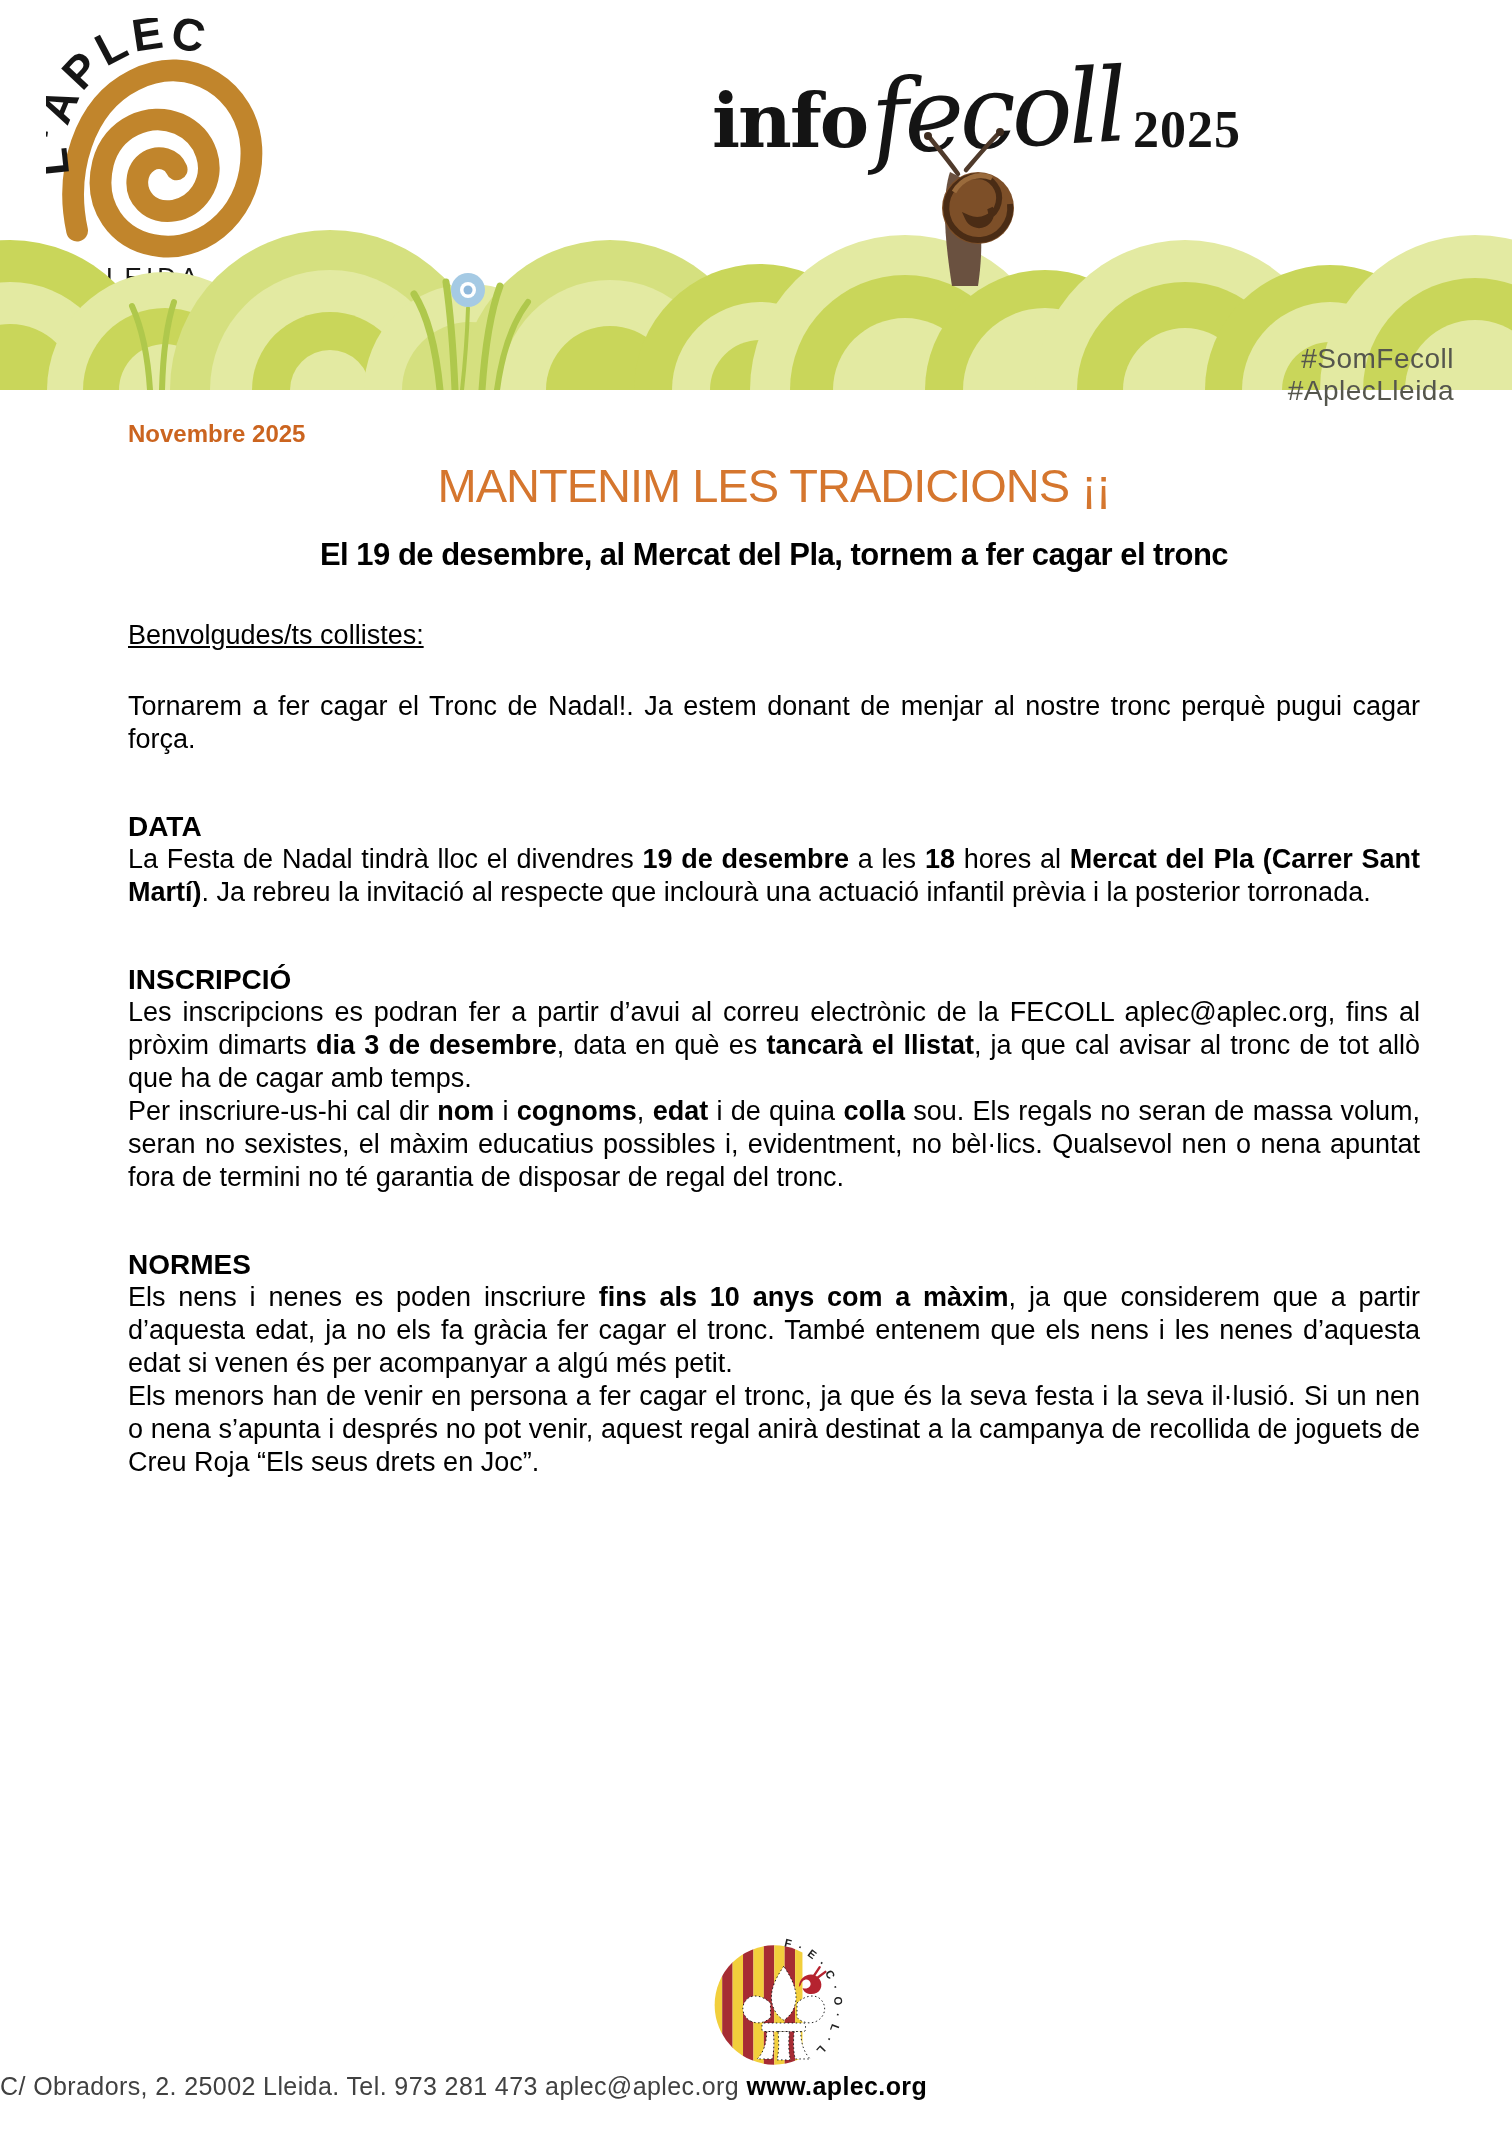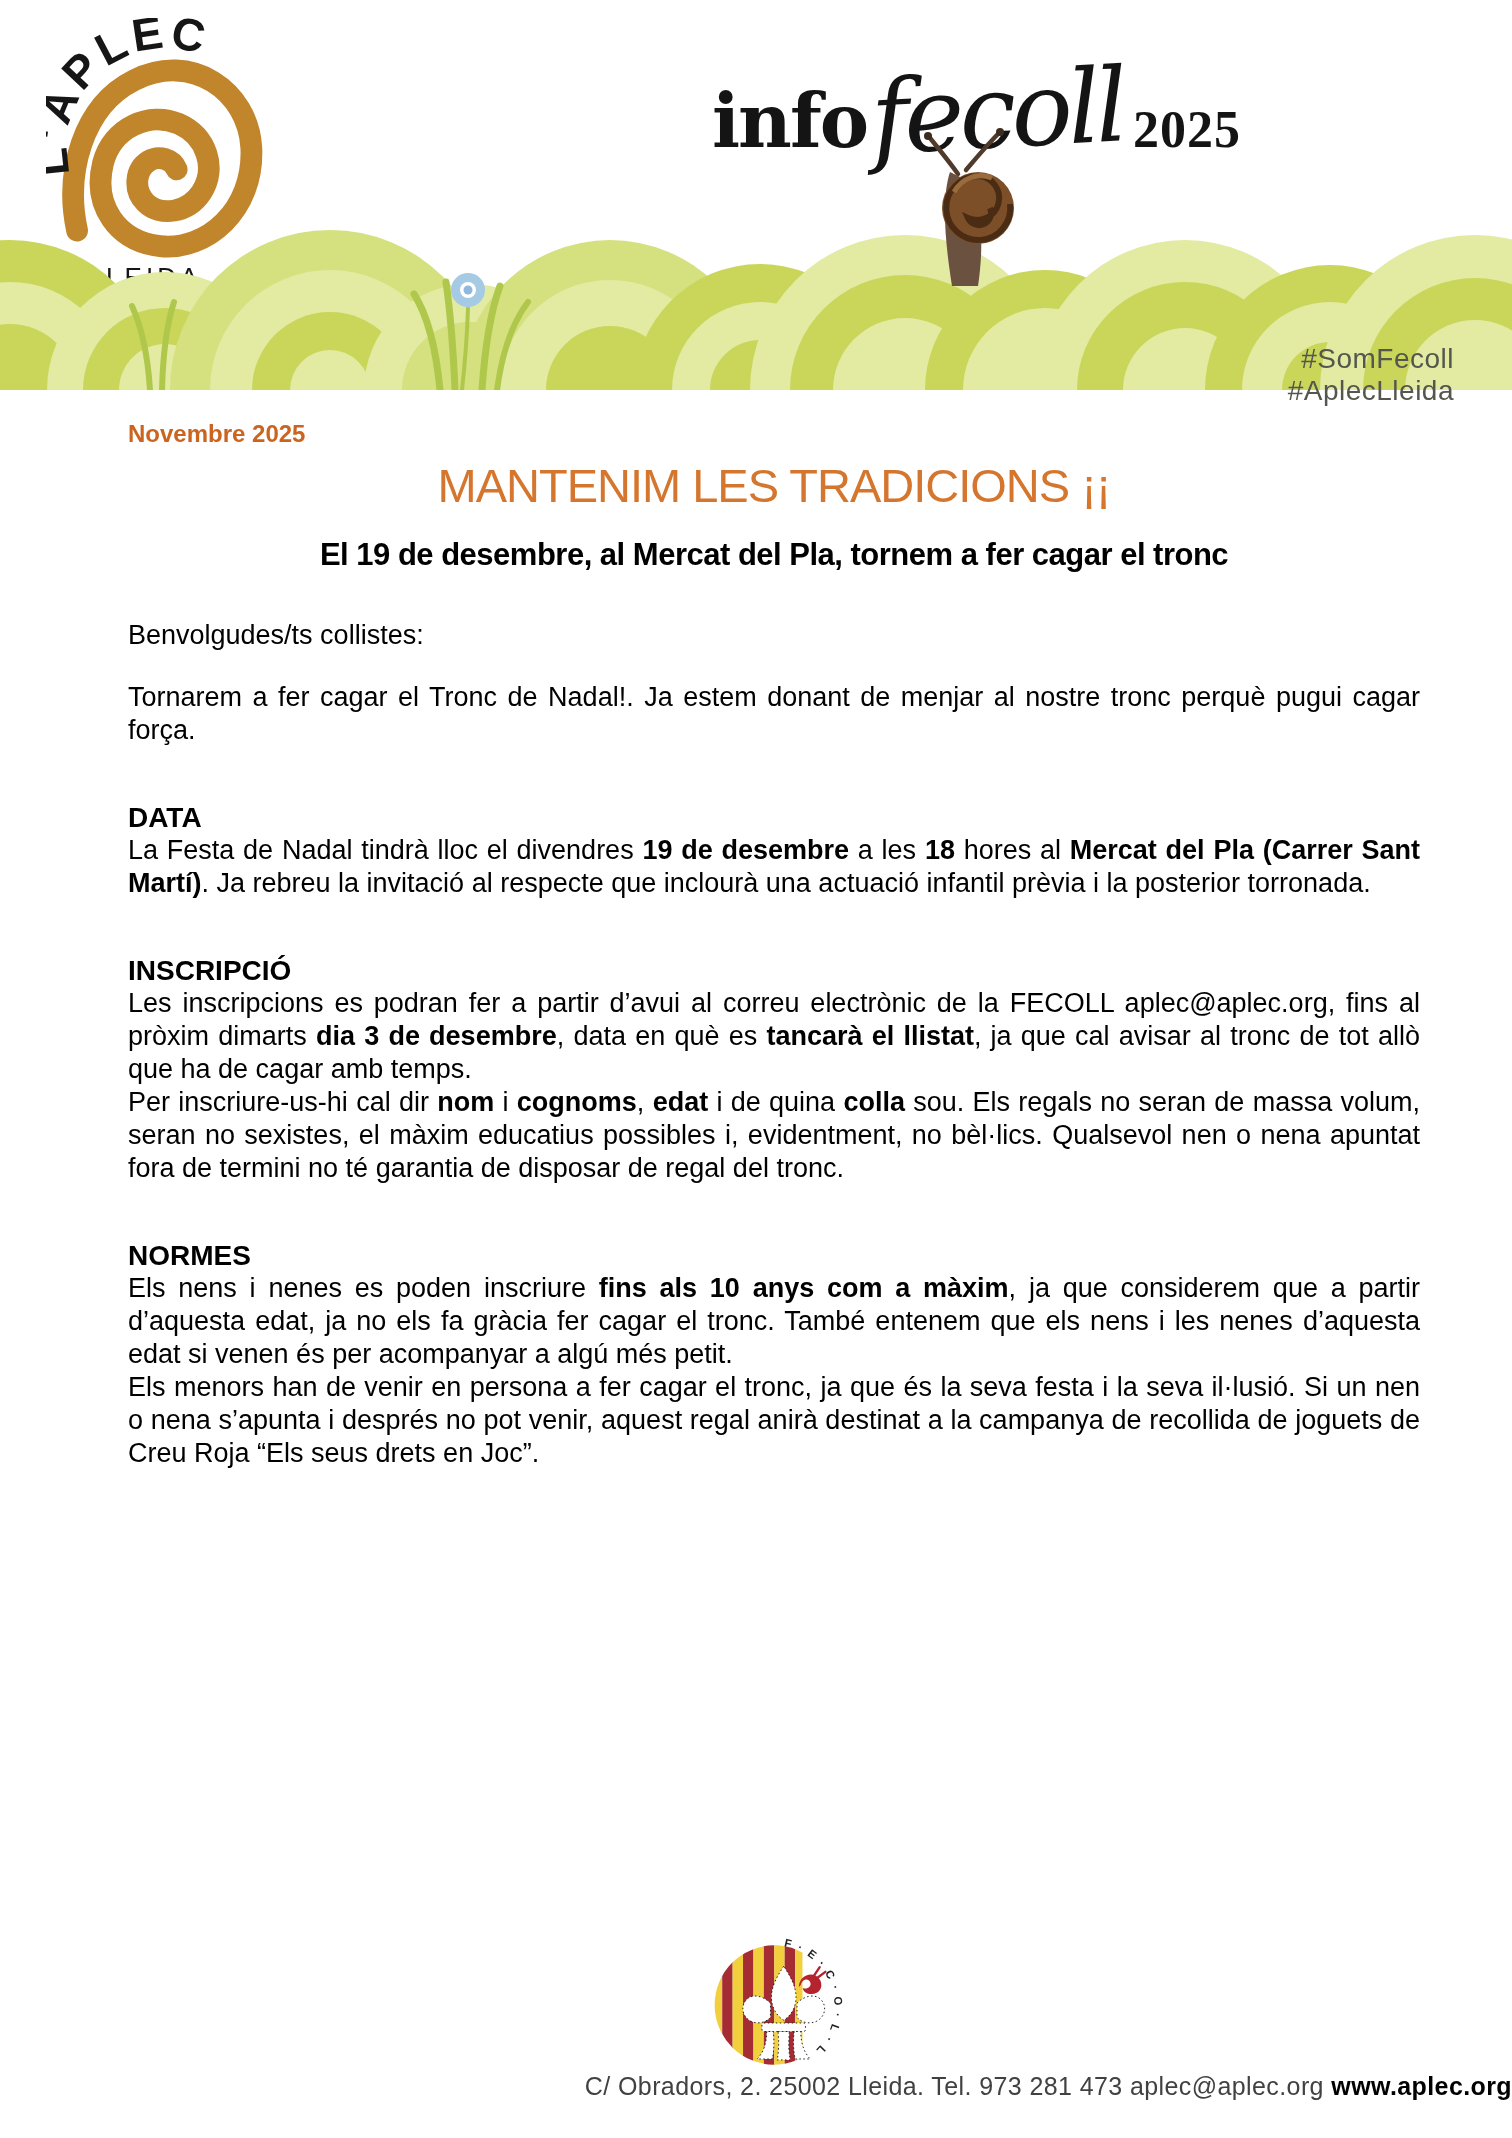--- a/index.html
+++ b/index.html
@@ -17,28 +17,28 @@
   .snail{position:absolute;left:908px;top:126px;width:128px;height:168px;z-index:3;}
   .hashtags{position:absolute;right:58px;top:343px;z-index:4;text-align:right;
             font-size:28px;line-height:1.16;color:var(--hashtag_gray,#55564D);letter-spacing:.5px;}
 
   
   .content{position:absolute;left:128px;top:420px;width:1292px;}
   .date-label{font-weight:bold;font-size:24px;color:var(--date_orange,#CB641F);}
   .doc-title{margin-top:10px;text-align:center;font-size:47px;letter-spacing:-1px;
              color:var(--accent_orange,#D5762E);white-space:nowrap;}
   .doc-subtitle{margin-top:24px;text-align:center;font-size:31px;font-weight:bold;letter-spacing:-.5px;}
-  .salutation{margin-top:46px;margin-bottom:29px;font-size:27px;line-height:33px;}
+  .salutation{margin-top:46px;margin-bottom:38px;font-size:27px;line-height:33px;text-decoration:underline;}
   .para{font-size:27px;line-height:33px;text-align:justify;}
   .sec-h{font-size:28px;line-height:33px;font-weight:bold;margin-top:54px;}
   .b{font-weight:bold;}
 
   
   .fecoll-logo{position:absolute;left:708px;top:1934px;width:142px;height:142px;}
-  .footer{position:absolute;left:0;top:2072px;width:1512px;text-align:right;
+  .footer{position:absolute;left:0;top:2072px;width:1512px;text-align:left;
           font-size:25px;color:var(--footer_gray,#414141);letter-spacing:.4px;}
   .footer .web{font-weight:bold;color:#000;}
 </style>
 </head>
 <body>
 
 <div class="page">
 
   <svg class="aplec-logo" viewBox="0 0 217 270">
     <defs>

